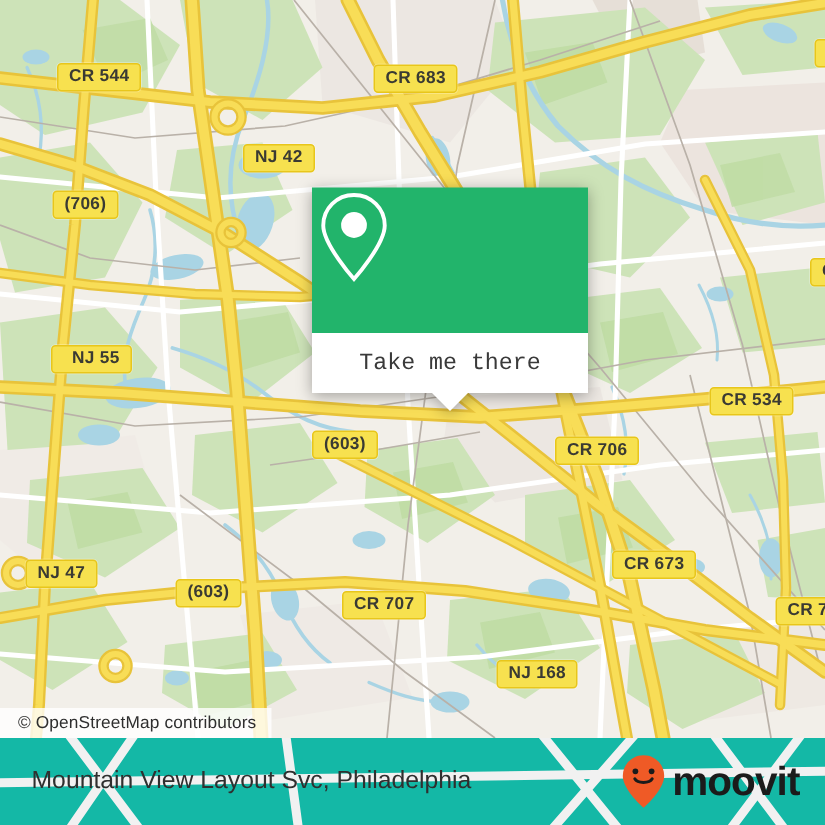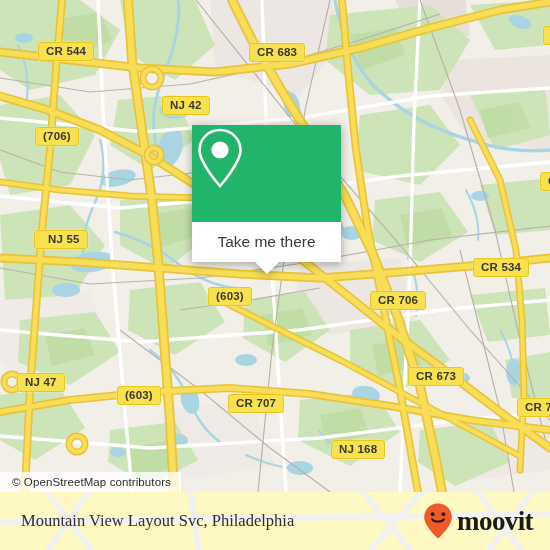--- a/index.html
+++ b/index.html
@@ -37,23 +37,24 @@
     font-size:11.5px;font-weight:bold;
     letter-spacing:.2px;
     padding:2.5px 7px 3px 7px;
     line-height:1;
     white-space:nowrap;
     box-shadow:0 0 0 .5px rgba(255,255,255,.35);
   }
 
   
   .card{
-    position:absolute;left:192px;top:125px;
-    width:149px;
+    position:absolute;left:208px;top:125px;
+    width:184px;
     filter:drop-shadow(0 2px 5px rgba(0,0,0,.33));
+    font-family:Liberation Mono, monospace;
   }
   .card-head{
     background:#22b46b;
     height:97px;
     display:flex;align-items:center;justify-content:center;
   }
   .card-foot{
     background:#ffffff;
     height:40px;
     display:flex;align-items:center;justify-content:center;
@@ -64,21 +65,21 @@
     transform:translateX(-50%);
     width:0;height:0;
     border-left:12px solid transparent;
     border-right:12px solid transparent;
     border-top:12px solid #ffffff;
   }
 
   
   .bottombar{
     position:absolute;left:0;top:492px;width:550px;height:58px;
-    background:#fef9c3;overflow:hidden;font-family:Liberation Serif, serif;
+    background:#14b8a6;overflow:hidden;
   }
   .bottombar .wm{position:absolute;left:0;top:0;opacity:1;}
   .place{
     position:absolute;left:21px;top:50%;transform:translateY(-50%);
     font-size:16.5px;color:#2f2f2f;white-space:nowrap;
   }
   .brand{
     position:absolute;right:17px;top:50%;transform:translateY(-50%);
     display:flex;align-items:center;gap:4px;
   }

